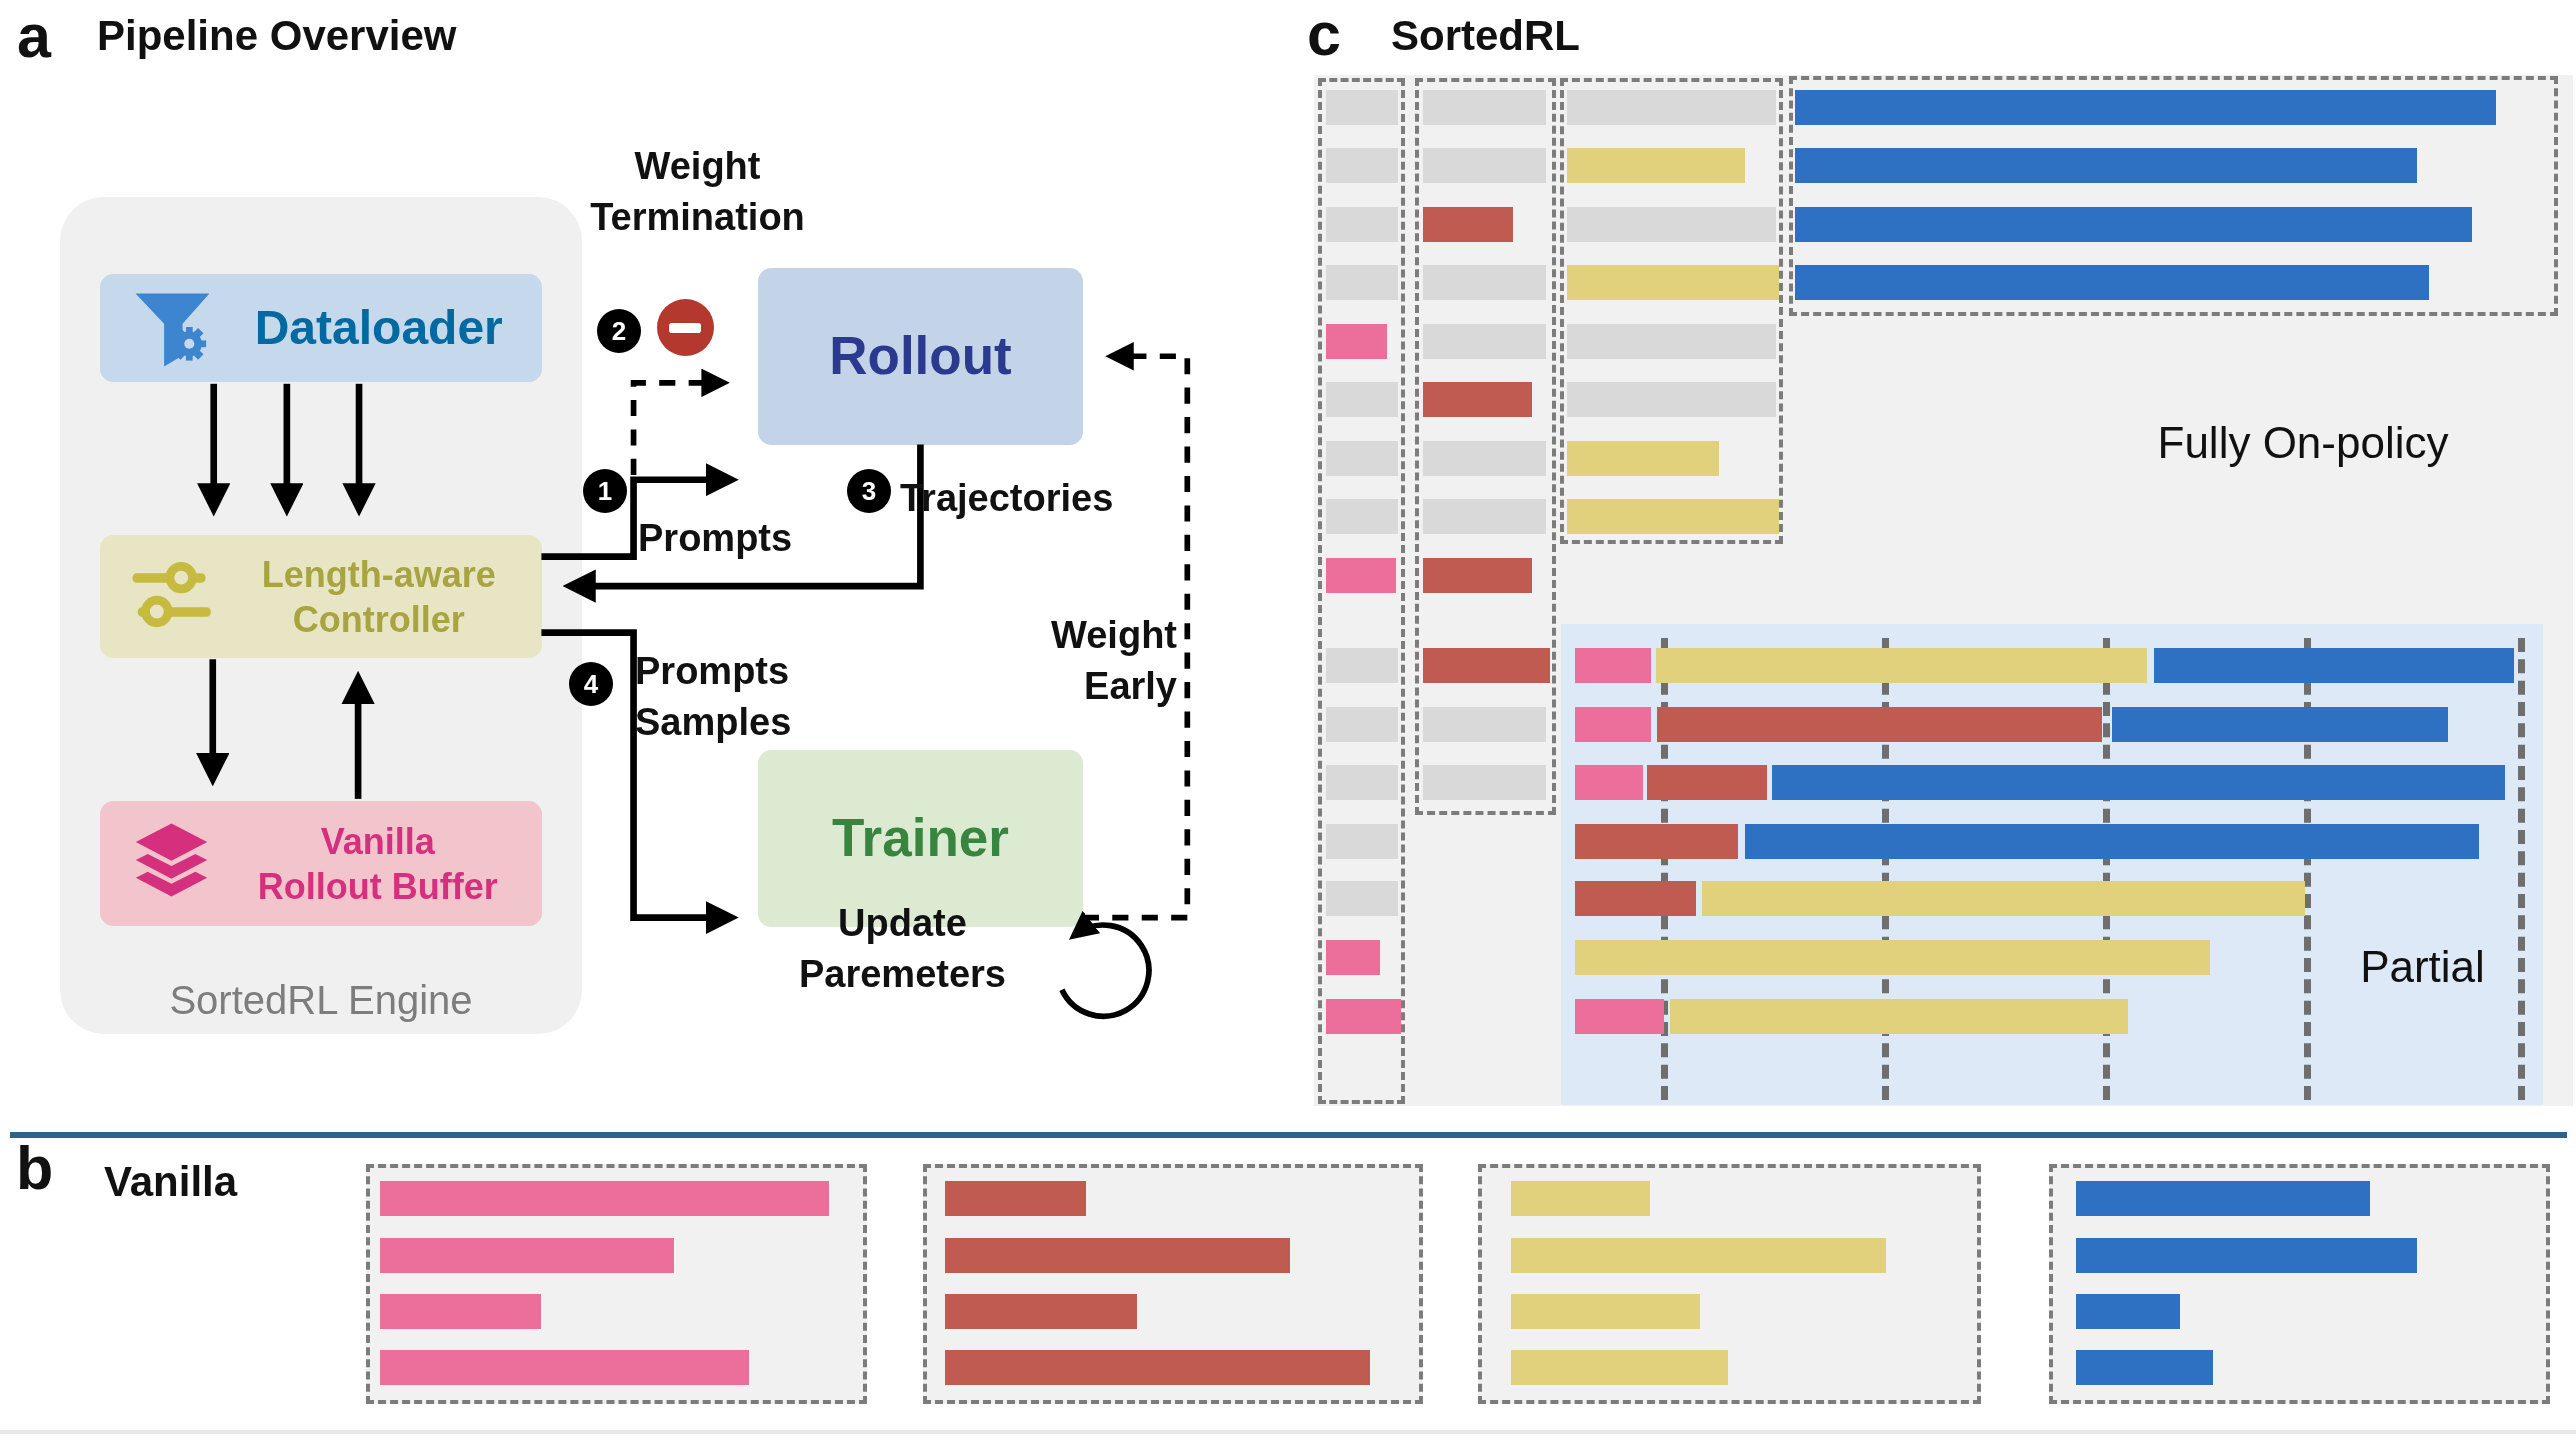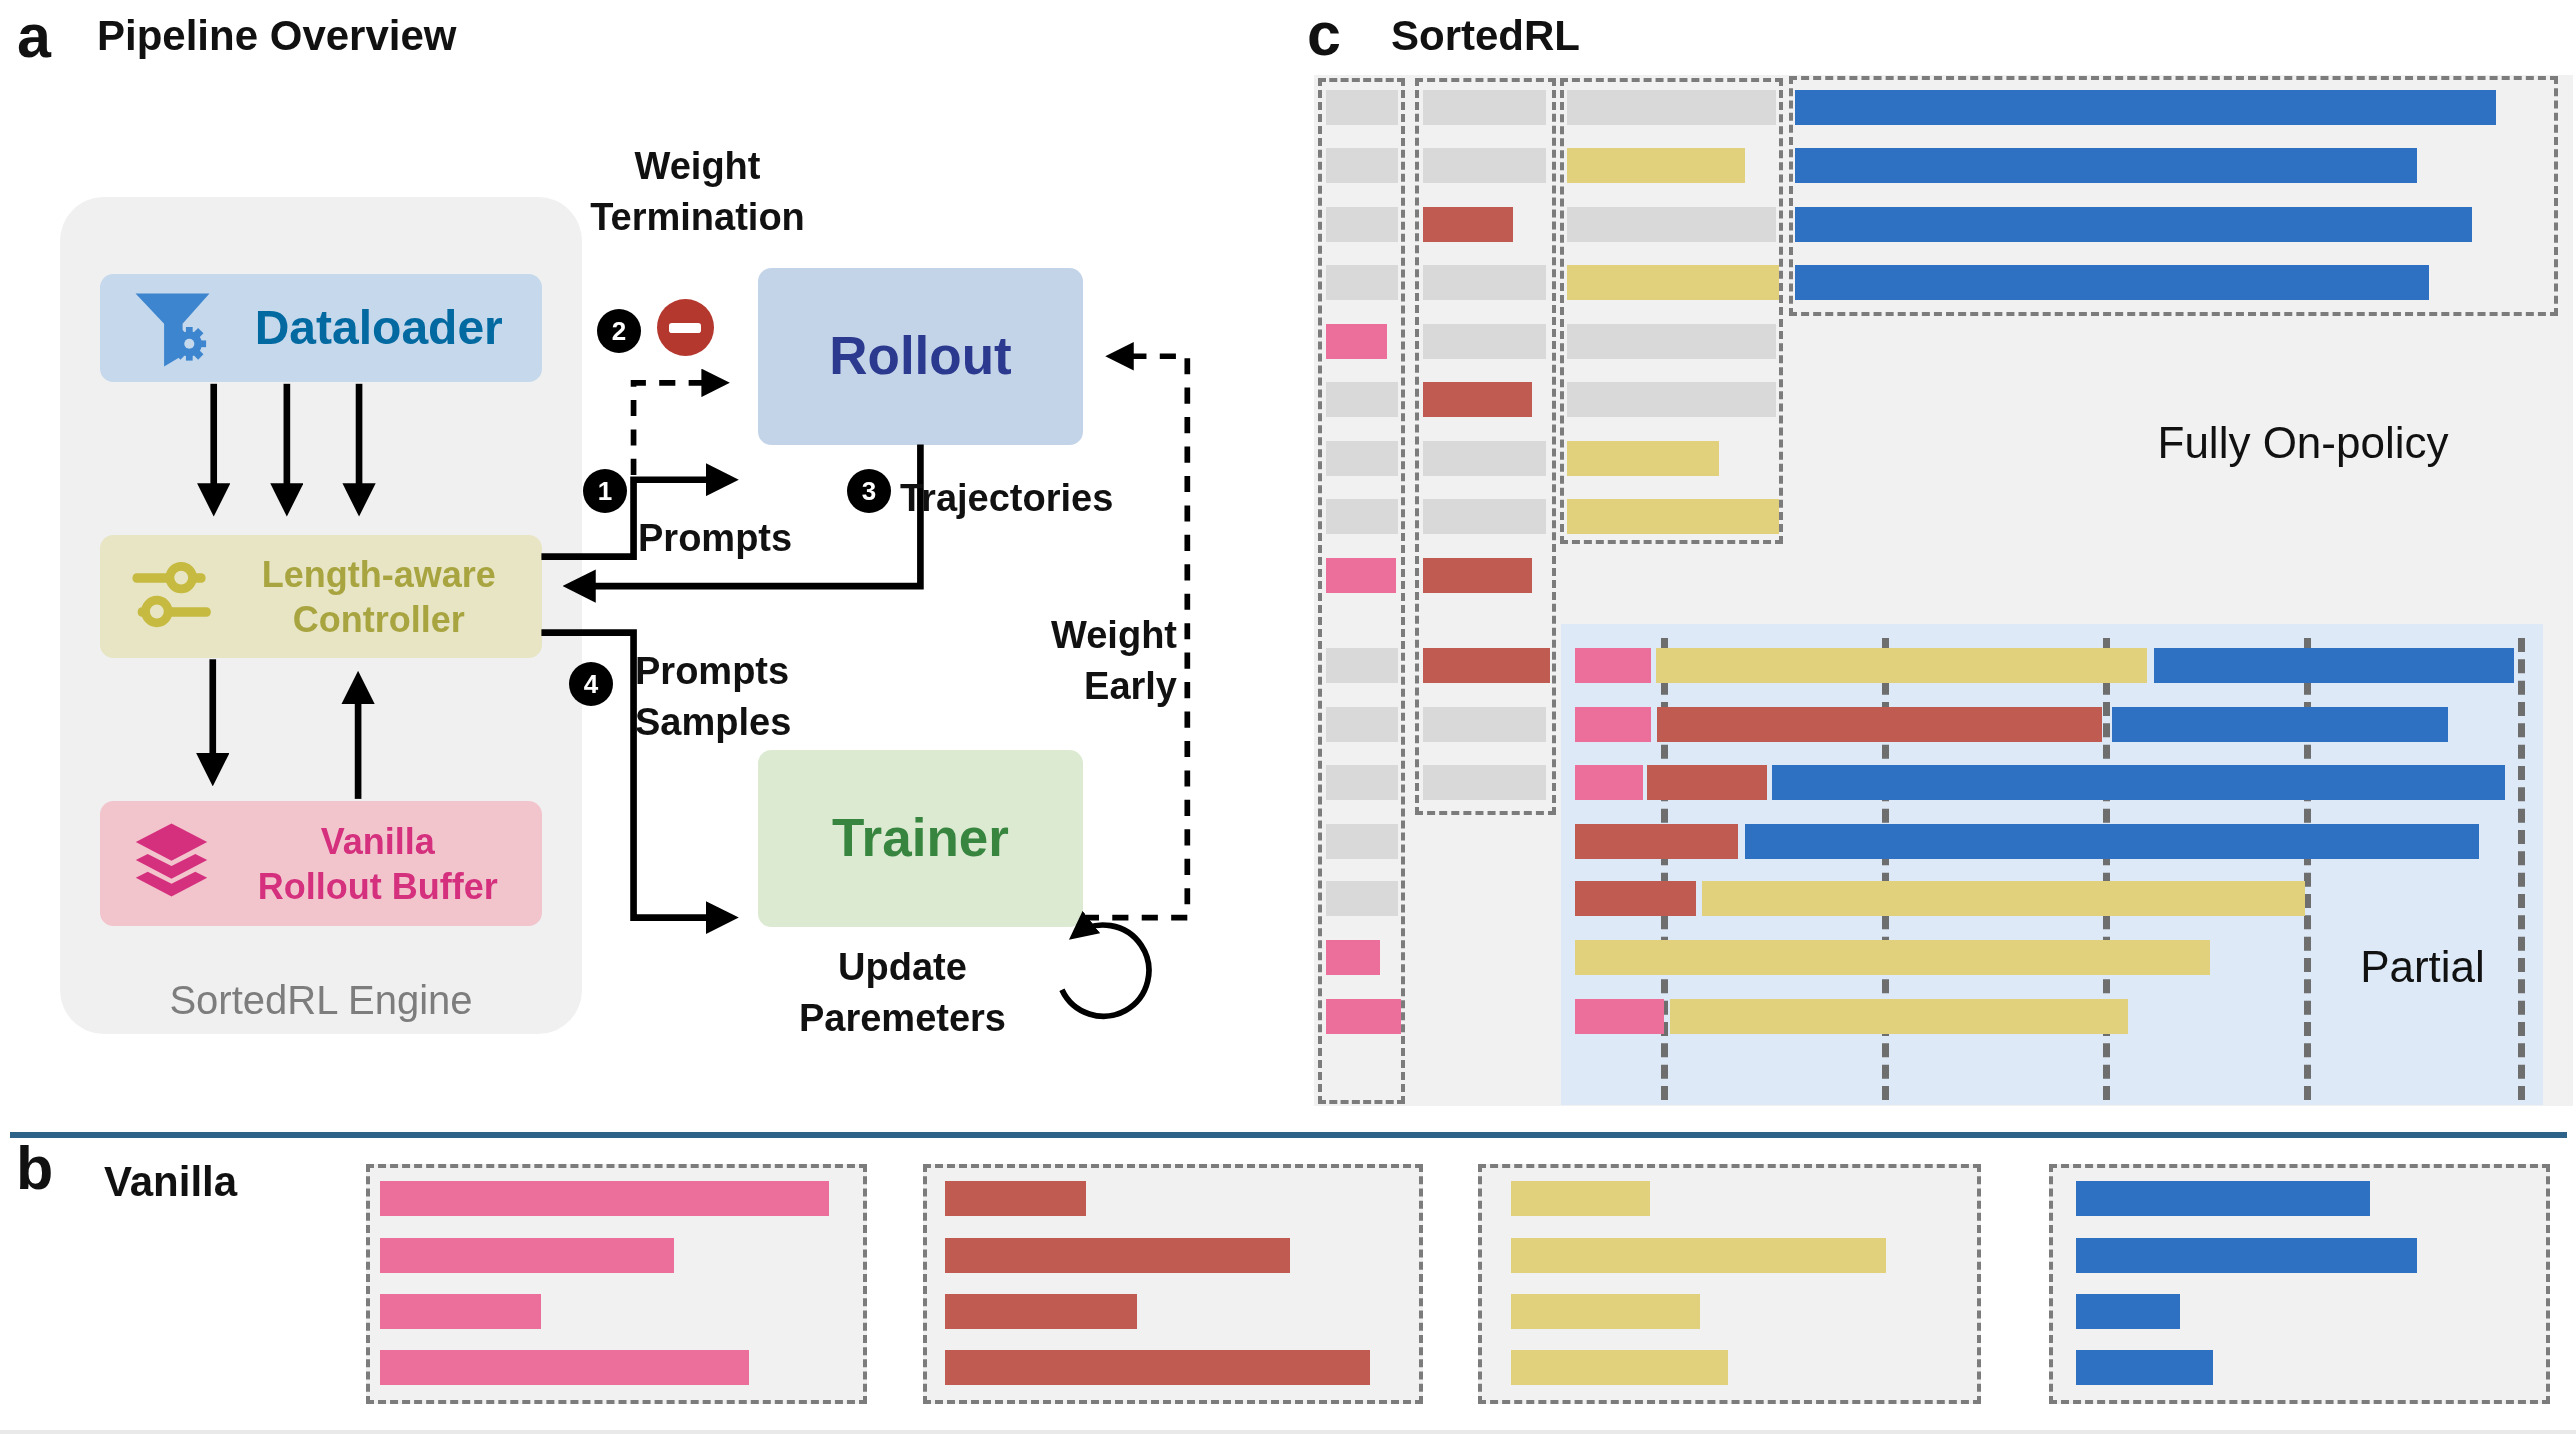--- a/index.html
+++ b/index.html
@@ -253,21 +253,21 @@
   <div class="ann" style="left:635px;top:646px;">
     <span style="display:block">Prompts</span>
     <span style="display:block">Samples</span>
   </div>
 
   <div class="ann" style="left:978px;top:610px;width:199px;text-align:right;">
     <span style="display:block">Weight</span>
     <span style="display:block">Early</span>
   </div>
 
-  <div class="ann" style="left:741px;top:942px;width:323px;text-align:center;">
+  <div class="ann" style="left:741px;top:898px;width:323px;text-align:center;">
     <span style="display:block">Update</span>
     <span style="display:block">Paremeters</span>
   </div>
 
   <div class="abs biglabel" style="left:1307px;top:3.8px;">c</div>
   <div class="abs ptitle" style="left:1391px;top:15px;">SortedRL</div>
   <div class="clabel" style="left:2080px;top:418px;width:446px;text-align:center;">Fully On-policy</div>
   <div class="clabel" style="left:2299px;top:942px;width:247px;text-align:center;">Partial</div>
 
   <div id="divider"></div>

